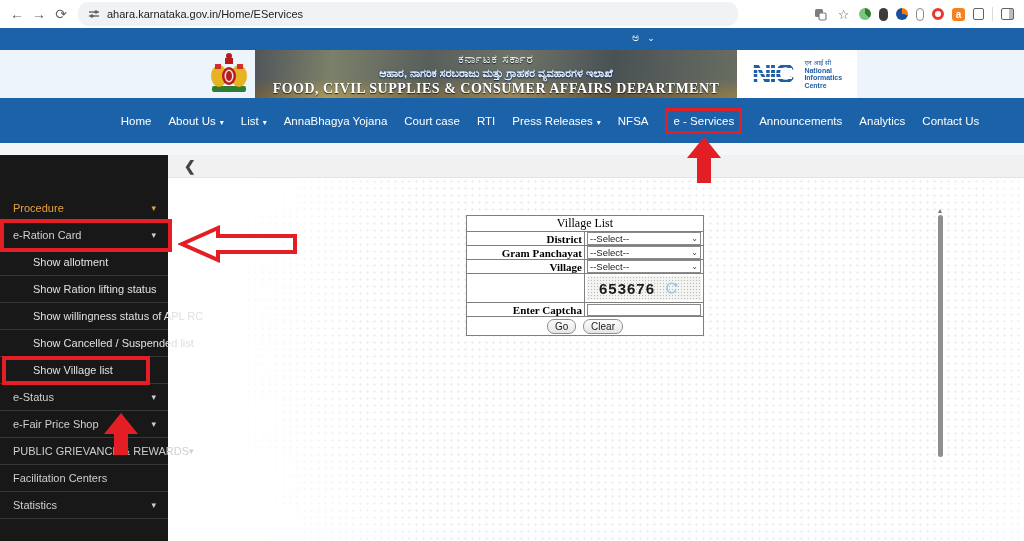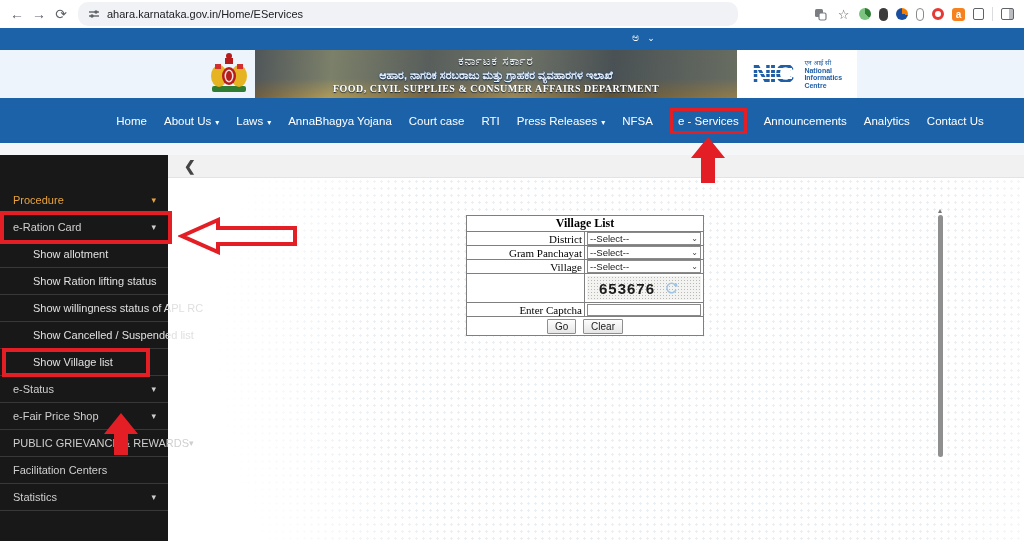--- a/index.html
+++ b/index.html
@@ -37,21 +37,21 @@
   .banner { height:48px; background:#eef4fb; position:relative; }
   .emblem { position:absolute; left:206px; top:2px; width:46px; height:44px; }
   .banner-photo { position:absolute; left:255px; top:0; width:482px; height:48px; overflow:hidden;
     background:linear-gradient(95deg,#7a5b2e 0%,#caa84e 16%,#8a6a33 36%,#b5924a 54%,#6e5226 74%,#a8863f 100%); }
   .banner-photo::before { content:""; position:absolute; inset:0;
     background:linear-gradient(to bottom, rgba(28,80,140,.45) 0 60%, rgba(28,80,140,.15)); }
   .banner-text { position:relative; height:100%; display:flex; flex-direction:column;
                  align-items:center; justify-content:center; gap:1px; color:#fff; text-align:center; }
   .bt1 { font-size:12px; letter-spacing:1px; text-shadow:0 1px 1px #123; }
   .bt2 { font-size:11px; font-weight:bold; color:#eef4ff; text-shadow:0 0 2px #1b4f8c,0 1px 1px #123; }
-  .bt3 { font-family:"Liberation Serif",serif; font-size:10px; font-weight:bold; letter-spacing:.5px;
+  .bt3 { font-family:"Liberation Serif",serif; font-size:14px; font-weight:bold; letter-spacing:.5px;
          text-shadow:0 1px 1px #123; }
   .nic-panel { position:absolute; left:737px; top:0; width:120px; height:48px; background:#fff;
                display:flex; align-items:center; justify-content:center; gap:12px; }
   .nic-abbr { position:relative; font-weight:900; font-size:27px; line-height:27px; color:#1f5fa8;
               letter-spacing:-2px; font-stretch:condensed; }
   .nic-abbr::after { content:""; position:absolute; inset:0;
     background:repeating-linear-gradient(to bottom, transparent 0 3px, #fff 3px 4.5px); }
   .nic-txt { display:flex; flex-direction:column; color:#1f5fa8; line-height:7.5px; }
   .nic-hindi { font-size:6.5px; }
   .nic-line { font-size:7px; font-weight:bold; }
@@ -65,21 +65,21 @@
   .nav-item.boxed { border:3px solid var(--red); padding:4px 5px; }
   .nav-up-arrow { position:absolute; left:50%; transform:translateX(-50%); top:calc(100% + 6px); z-index:60; }
 
   
   .gap-strip { height:12px; background:#f5f6f7; }
 
   
   .main { display:flex; height:386px; }
 
   
-  .sidebar { width:168px; background:#181818; padding-top:32px; position:relative; z-index:30; overflow:visible; flex:none; }
+  .sidebar { width:168px; background:#181818; padding-top:40px; position:relative; z-index:30; overflow:visible; flex:none; }
   .sb-item { position:relative; height:27px; display:flex; align-items:center; padding:0 12px 0 13px;
              border-bottom:1px solid #383838; color:#cfcfcf; font-size:11px; cursor:pointer; white-space:nowrap; }
   .sb-item.sub { padding-left:33px; color:#e0e0e0; }
   .sb-caret { margin-left:auto; font-size:9px; }
   .sb-caret::before { content:"▾"; }
   .sb-item.accent { color:#e8a33d; }
   .red-outline-box { position:absolute; border:4px solid var(--red); z-index:55; pointer-events:none; }
   .box-eration { left:0; top:-3px; width:172px; height:33px; }
   .box-village { left:2px; top:-1px; width:148px; height:29px; }
   .sb-up-arrow { position:absolute; left:103px; top:258px; z-index:55; }
@@ -92,38 +92,38 @@
   .collapse-btn { font-size:14px; color:#444; cursor:pointer; font-weight:bold; }
   .content-body { flex:1; position:relative; background:#fff; }
   .content-body::before { content:""; position:absolute; inset:0; opacity:.55;
     background-image:radial-gradient(#d9e2ea 1px, transparent 1.4px); background-size:7px 7px;
     -webkit-mask-image:radial-gradient(circle at 60% 45%, #000 0 55%, transparent 85%); }
 
   
   .vform { position:absolute; left:298px; top:37px; width:238px; border-collapse:collapse;
            font-family:"Liberation Serif",serif; font-size:11px; background:#fff; z-index:5; }
   .vform td { border:1px solid #7f7f7f; padding:0 2px; }
-  .vform .hdr { text-align:center; font-weight:bold; font-size:12px; height:16px; }
-  .vform .lbl { width:118px; text-align:right; height:14px; }
+  .vform .hdr { text-align:center; font-weight:normal; font-size:12px; height:16px; }
+  .vform .lbl { width:118px; text-align:right; height:14px;font-weight:bold; }
   .vform .val { height:14px; }
   .select-box { width:114px; height:13px; border:1px solid #8a8a8a; background:#fff; display:flex;
                 align-items:center; padding:0 2px; font-family:"Liberation Sans",sans-serif;
                 font-size:9.5px; color:#222; cursor:pointer; }
   .select-arrow { margin-left:auto; font-size:8px; color:#444; }
   .select-arrow::before { content:"⌄"; }
   .captcha-cell { height:29px; }
   .captcha-img { width:114px; height:24px; display:flex; align-items:center; background:#f3f3f1;
     background-image:radial-gradient(#b9b9b4 .6px, transparent .8px); background-size:3px 3px; }
   .captcha-digits { margin-left:12px; font-family:"Liberation Sans",sans-serif; font-weight:bold;
                     font-size:15px; letter-spacing:1px; color:#1a1a1a; }
   .captcha-refresh { margin-left:9px; cursor:pointer; display:flex; }
   .captcha-input { width:114px; height:12px; border:1px solid #8a8a8a; font-size:10px; padding:0 2px; }
   .btn-row { text-align:center; height:19px; }
   .form-btn { display:inline-block; font-family:"Liberation Sans",sans-serif; font-size:10px; color:#222;
-              background:linear-gradient(#fdfdfd,#e6e6e6); border:1px solid #8f8f8f; border-radius:1px;
+              background:linear-gradient(#fdfdfd,#e6e6e6); border:1px solid #8f8f8f; border-radius:7px;
               padding:1px 7px; margin:0 2px; cursor:pointer; }
 
   
   .iframe-scrollbar { position:absolute; left:770px; top:37px; width:5px; height:242px; background:#8f8f8f;
                       border-radius:3px; cursor:pointer; z-index:6; }
   .iframe-scrollbar::before { content:""; position:absolute; top:-6px; left:0;
     border-left:2.5px solid transparent; border-right:2.5px solid transparent; border-bottom:4px solid #777; }
 </style>
 </head>
 <body>
@@ -201,21 +201,21 @@
 
 <div class="nav-bar">
   <span class="nav-item">
       <span>Home</span>
     </span>
   <span class="nav-item">
       <span>About Us</span>
       <span class="nav-caret"></span>
     </span>
   <span class="nav-item">
-      <span>Laws</span>
+      <span>List</span>
       <span class="nav-caret"></span>
     </span>
   <span class="nav-item">
       <span>AnnaBhagya Yojana</span>
     </span>
   <span class="nav-item">
       <span>Court case</span>
     </span>
   <span class="nav-item">
       <span>RTI</span>

